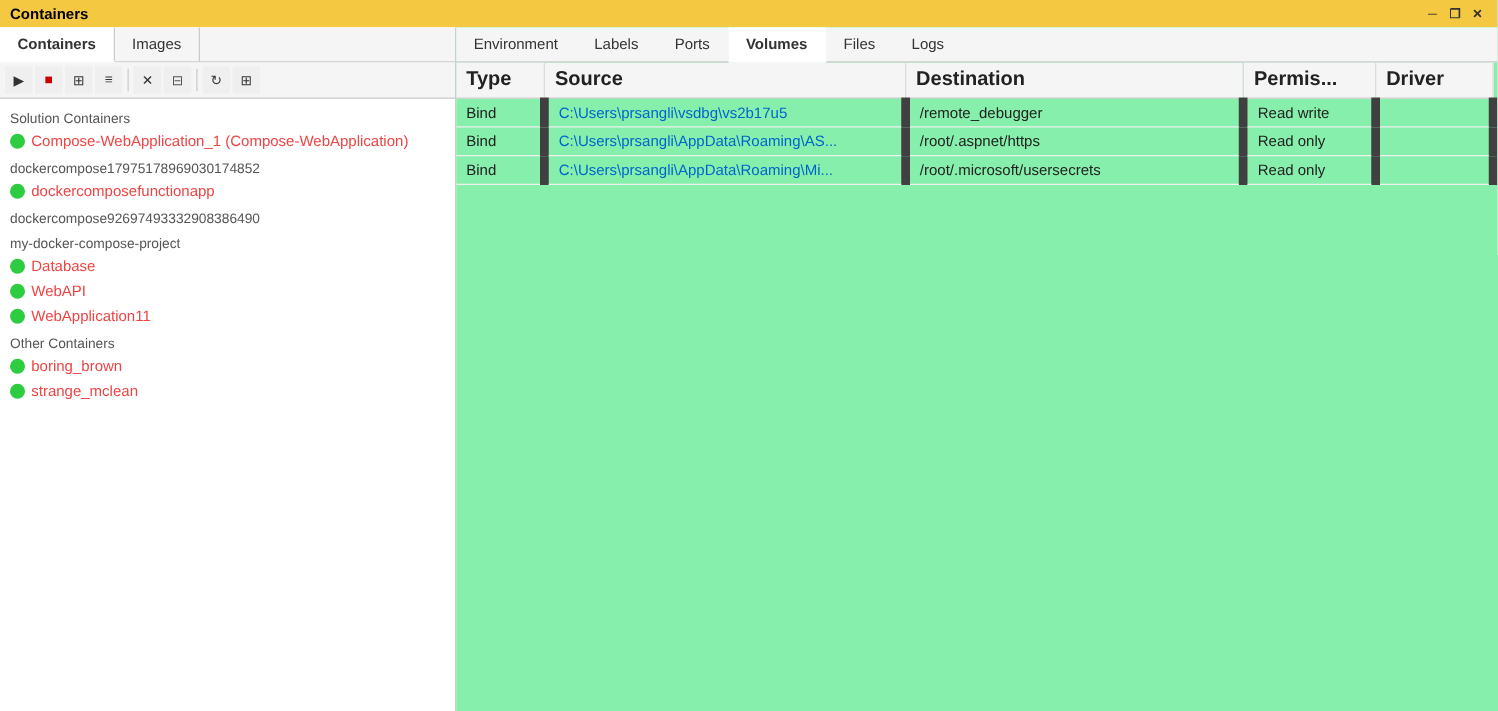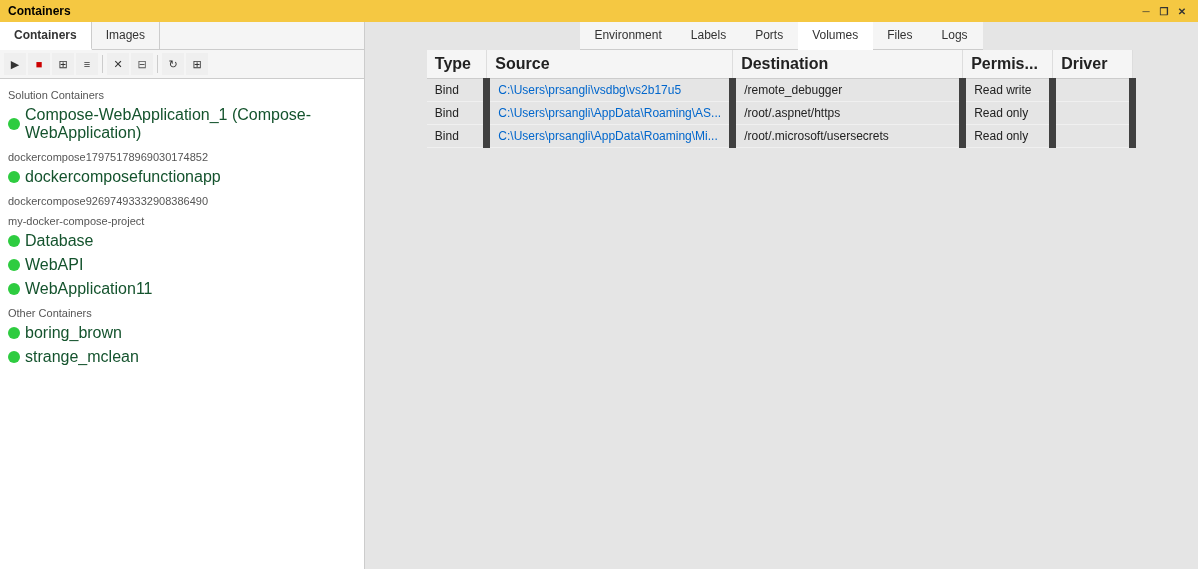--- a/index.html
+++ b/index.html
@@ -100,51 +100,50 @@
     }
 
     .green-circle {
       width: 12px; height: 12px;
       border-radius: 50%;
       background: #2ecc40;
       flex-shrink: 0;
     }
 
     .item-label {
-      font-size: 16px;
-      color: #14532d;
+      font-size: 12px;
+      color: #ef4444;
     }
 
     
     .right-panel {
       flex: 1;
       display: flex;
       flex-direction: column;
-      background: #e5e5e5;
-      align-items: center;
+      background: #86efac;
     }
 
     .right-tabs {
       display: flex;
       border-bottom: 1px solid #ccc;
       background: #f5f5f5;
       padding: 0;
     }
     .right-tab {
       padding: 6px 14px;
       font-size: 12px;
       cursor: pointer;
       color: #333;
       border-right: 1px solid transparent;
     }
     .right-tab.active {
       background: #fff;
       border-bottom: 2px solid #fff;
       margin-bottom: -1px;
-      font-weight: 400;
+      font-weight: 700;
     }
 
     .table-area {
       flex: 1;
       overflow-y: auto;
     }
 
     table {
       width: 100%;
       border-collapse: collapse;

